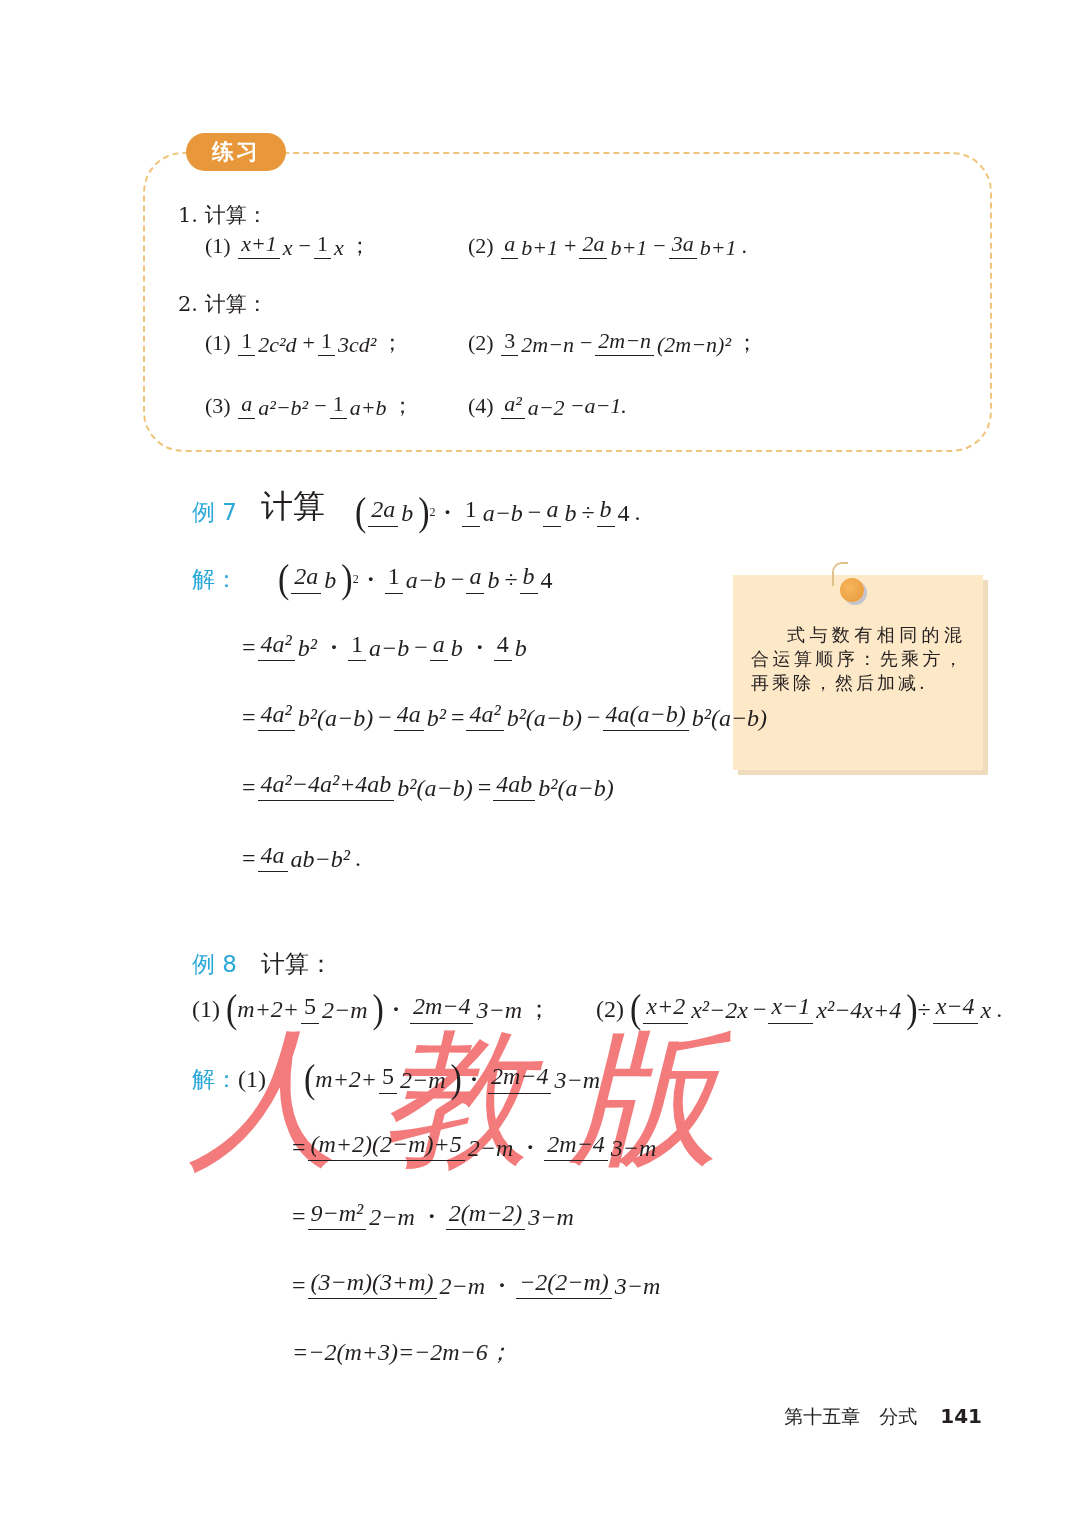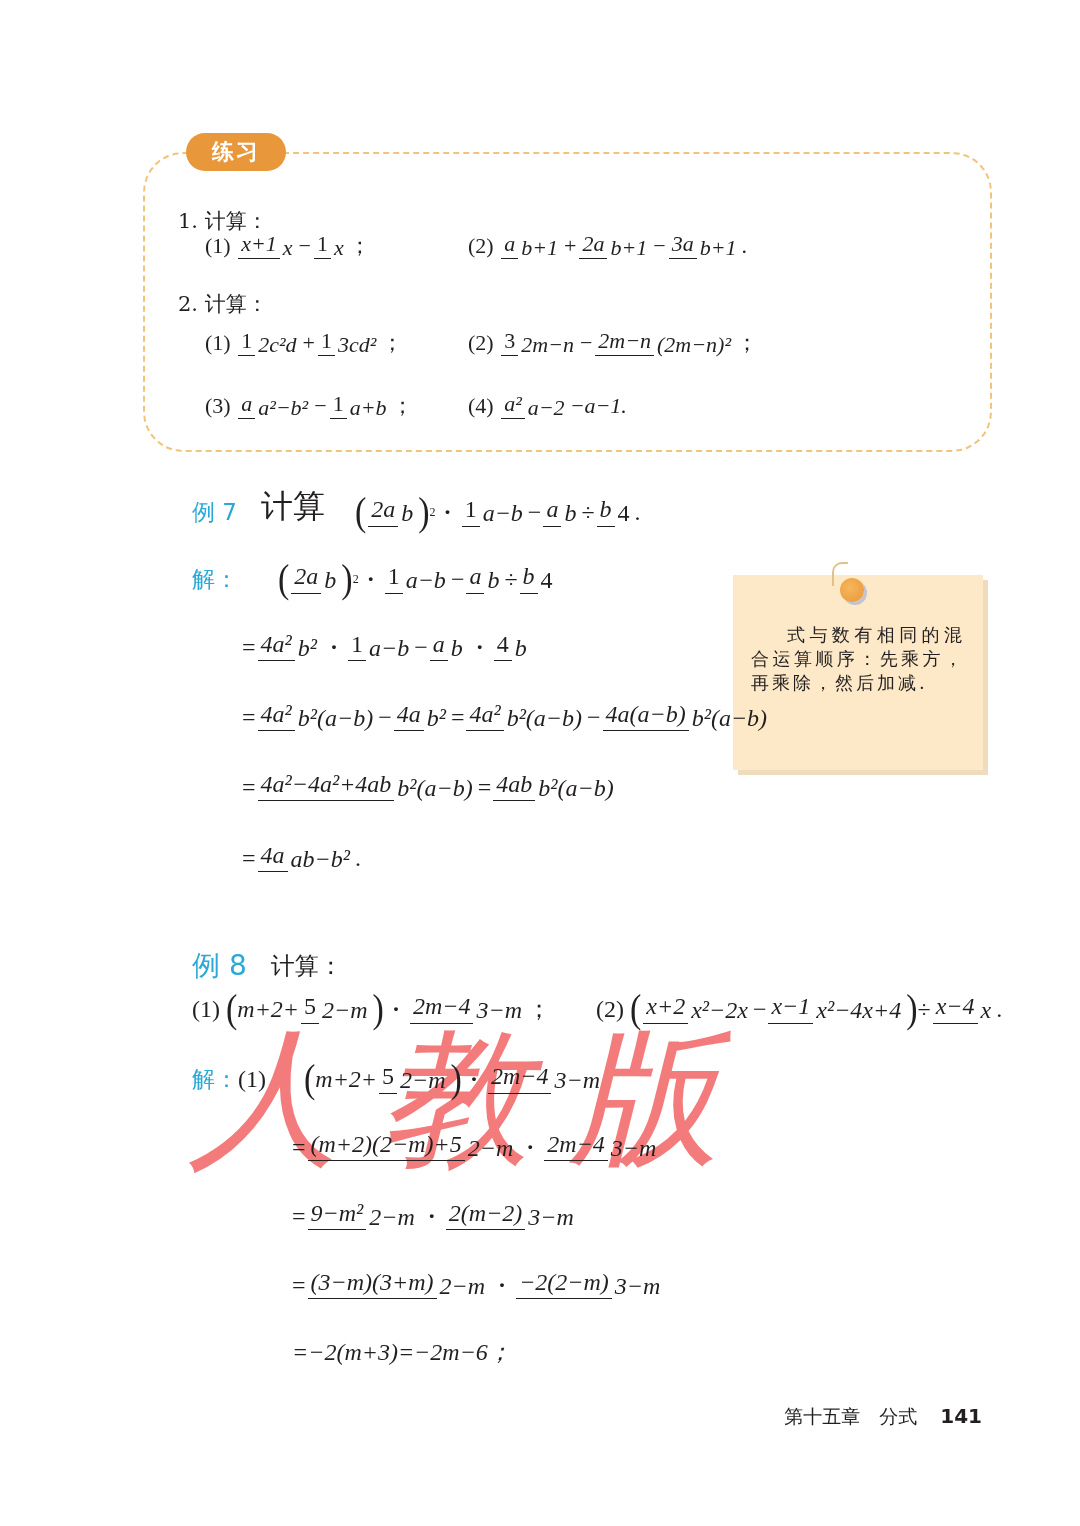--- a/index.html
+++ b/index.html
@@ -33,21 +33,21 @@
   .z { z-index:1; }
 </style>
 </head>
 <body>
 
 <div class="abs wm">人教版</div>
 
 <div class="abs practice"></div>
 <div class="abs pill">练习</div>
 
-<div class="abs cn z" style="left:178px;top:207px">1. 计算：</div>
+<div class="abs cn z" style="left:178px;top:201px">1. 计算：</div>
 <div class="abs m z" style="left:205px;top:232px">
   <span>(1)</span>&nbsp;
   <span class="frac">
       <span class="n i">x+1</span>
       <span class="d i">x</span>
     </span>
   <span class="op">−</span>
   <span class="frac">
       <span class="n">1</span>
       <span class="d i">x</span>
@@ -218,21 +218,21 @@
     </span><span>.</span>
 </div>
 
 <div class="abs note">
   <div class="note-text" style="text-indent:2em">式与数有相同的混合运算顺序：先乘方，再乘除，然后加减.</div>
 </div>
 <div class="abs pin-string"></div>
 <div class="abs pin"></div>
 
 <div class="abs m z" style="left:192px;top:952px;font-size:24px">
-  <span class="blue" style="font-size:28px;margin-right:24px">例 8</span>
+  <span class="blue" style="font-size:23px;margin-right:24px">例 8</span>
   <span class="cn" style="font-size:24px">计算：</span>
 </div>
 <div class="abs m z" style="left:192px;top:992px;font-size:24px">
   <span>(1)</span>&nbsp;
   <span class="big">(</span><span class="i">m+2+</span>
   <span class="frac">
       <span class="n">5</span>
       <span class="d i">2−m</span>
     </span><span class="big">)</span><span class="dot">·</span>
   <span class="frac">

